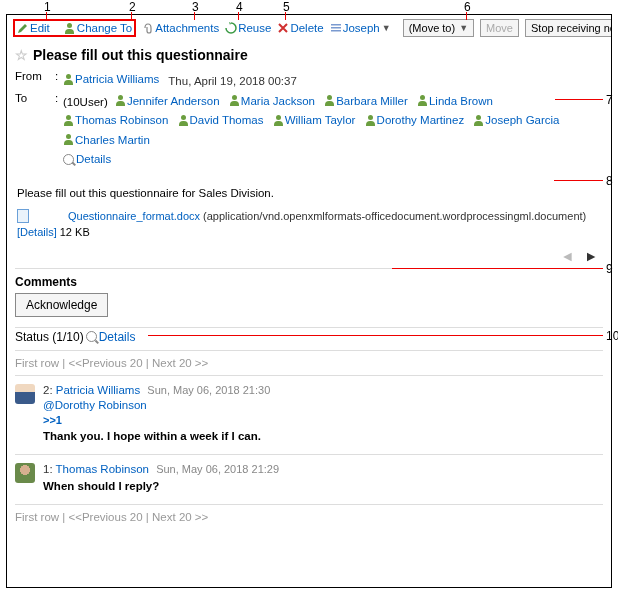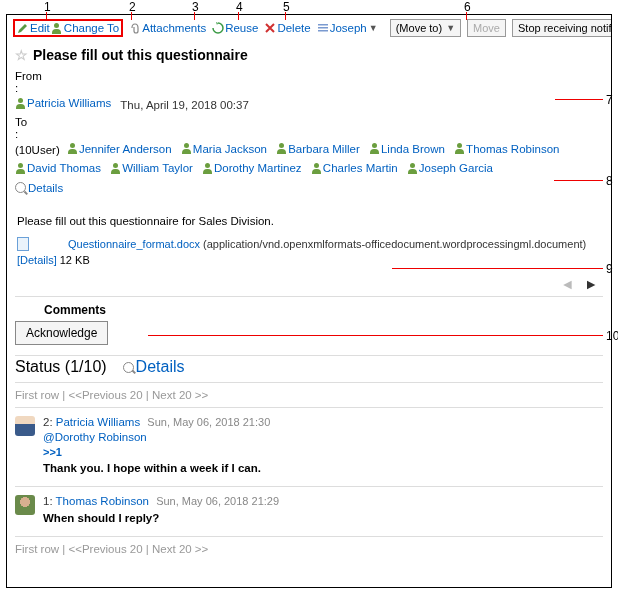--- a/index.html
+++ b/index.html
@@ -28,21 +28,21 @@
     align-items: center;
     padding: 4px 6px 6px;
     gap: 6px;
     font-size: 11.5px;
     flex-wrap: nowrap;
   }
   .tb-group1 {
     border: 2px solid #e00;
     padding: 0 2px;
     display: inline-flex;
-    gap: 1px;
+    gap: 14px;
     height: 18px;
     align-items: center;
   }
   .tb-item { display: inline-flex; align-items: center; gap: 1px; cursor: pointer; white-space: nowrap; }
   .tb-link { color: #0060c0; }
   .icon { display: inline-block; width: 12px; height: 12px; }
   .opt-caret { color:#555; font-size:9px; margin-left:1px; }
   .btn {
     border: 1px solid #999;
     background: #f5f5f5;
@@ -52,21 +52,21 @@
     display: inline-flex;
     align-items: center;
     white-space: nowrap;
   }
   .btn.disabled { color: #aaa; cursor: default; }
   
   .title-row { padding: 4px 8px 4px 26px; font-size: 14px; font-weight: bold; position: relative; }
   .star { position: absolute; left: 8px; top: 4px; color: #ccc; font-size: 14px; }
   
   .meta { padding: 2px 8px; font-size: 11.5px; }
-  .meta-row { display: flex; padding: 1px 0; align-items: flex-start; flex-direction: column; }
+  .meta-row { display: flex; padding: 1px 0; align-items: flex-start; }
   .meta-label { width: 40px; flex-shrink: 0; }
   .meta-colon { width: 8px; flex-shrink: 0; }
   .meta-val { flex: 1; line-height: 18px; }
   .user { color: #0060c0; display: inline-flex; align-items: center; margin-right: 6px; white-space: nowrap; cursor: pointer; }
   .user-ic { display:inline-block; width:11px; height:11px; margin-right:1px; position:relative; }
   .user-ic::before { content:""; position:absolute; top:0; left:3px; width:5px; height:5px; border-radius:50%; background:#6b9e3f; }
   .user-ic::after { content:""; position:absolute; bottom:0; left:1px; width:9px; height:5px; border-radius:4px 4px 0 0; background:#6b9e3f; }
   .details-link { color:#0060c0; display:inline-flex; align-items:center; cursor:pointer; }
   .mag { display:inline-block; width:11px; height:11px; border:1.5px solid #888; border-radius:50%; position:relative; margin-right:2px; }
   .mag::after { content:""; position:absolute; width:4px; height:1.5px; background:#888; transform:rotate(45deg); right:-3px; bottom:-1px; }
@@ -75,24 +75,24 @@
   .msg-text { margin-bottom: 10px; }
   .attachment { display: flex; align-items: center; gap: 3px; font-size: 11px; flex-wrap: wrap; }
   .doc-ic { width:12px; height:14px; border:1px solid #6aa0d8; background:#eaf3fb; position:relative; display:inline-block; }
   .att-name { color:#0060c0; cursor:pointer;margin-left:36px; }
   .att-type { color:#333; }
   .att-det { color:#0060c0; cursor:pointer; }
   .body-nav { text-align:right; padding: 4px 10px 4px; color:#bbb; font-size:14px; }
   .body-nav span { padding:0 3px; cursor:pointer; }
   .body-nav .active { color:#333; }
   
-  .section-h { font-size:12px; font-weight:bold; padding: 6px 8px 4px; margin-left: 29px; }
+  .section-h { font-size:12px; font-weight:bold; padding: 6px 8px 4px; }
   .ack-text { padding: 2px 8px 8px; font-size:11.5px; line-height:1.4; max-width:400px; }
   .ack-btn { margin: 0 8px 10px; border:1px solid #888; background:#f5f5f5; padding:4px 10px; font-size:12px; cursor:pointer; }
-  .status-row { padding: 2px 8px 6px; font-size:16px; display:flex; align-items:center; gap:14px; }
+  .status-row { padding: 2px 8px 6px; font-size:12px; display:flex; align-items:center; gap:0; }
   hr.sep { border:none; border-top:1px solid #ddd; margin:0 8px; }
   .pager-row { padding: 6px 8px; font-size:11.5px; color:#999; }
   .pager-row span { cursor:pointer; }
   
   .comment { position:relative; padding: 8px 8px 10px 36px; font-size:11.5px; }
   .avatar { position:absolute; left:8px; top:8px; width:20px; height:20px; border-radius:3px; background:#ddd; overflow:hidden; }
   .av1 { background: linear-gradient(#f0d8c0 40%, #3a5a8a 40%); }
   .av2 { background: radial-gradient(circle at 50% 35%, #d8b090 30%, #6a8a4a 31%); }
   .c-head { margin-bottom:3px; }
   .c-num { color:#333; }
@@ -240,25 +240,25 @@
         <span class="user">
             <span class="user-ic"></span>
             <span>William Taylor</span>
           </span>
         <span class="user">
             <span class="user-ic"></span>
             <span>Dorothy Martinez</span>
           </span>
         <span class="user">
             <span class="user-ic"></span>
+            <span>Joseph Garcia</span>
+          </span>
+        <span class="user">
+            <span class="user-ic"></span>
             <span>Charles Martin</span>
-          </span>
-        <span class="user">
-            <span class="user-ic"></span>
-            <span>Joseph Garcia</span>
           </span>
         <br>
         <span class="details-link">
             <span class="mag"></span>
             <span>Details</span>
           </span>
       </div>
     </div>
   </div>
 

